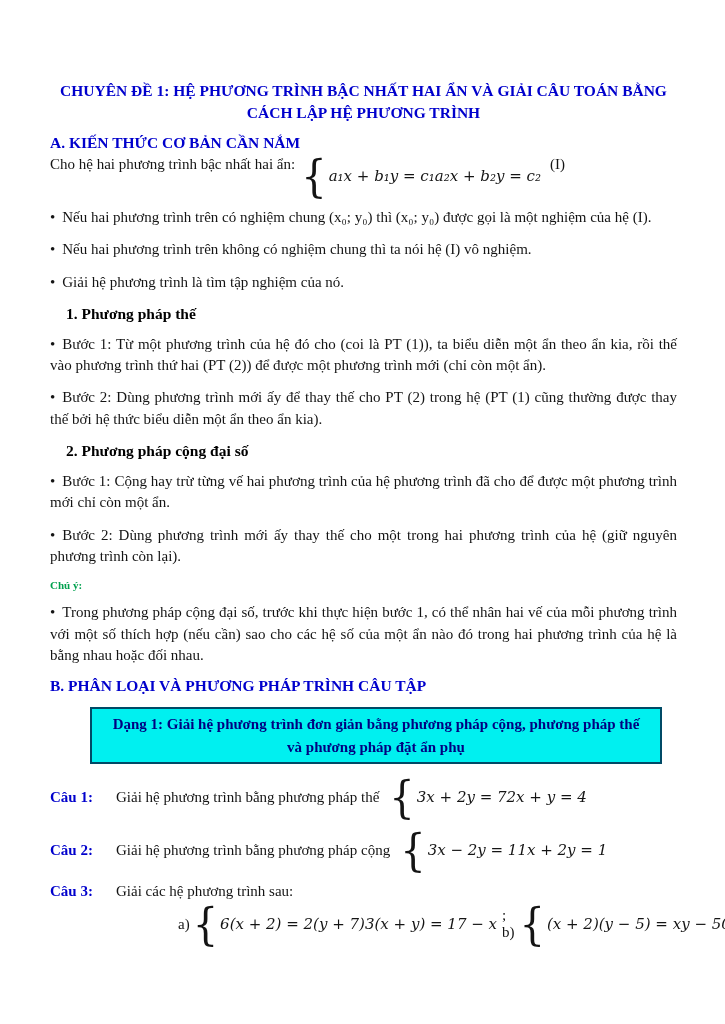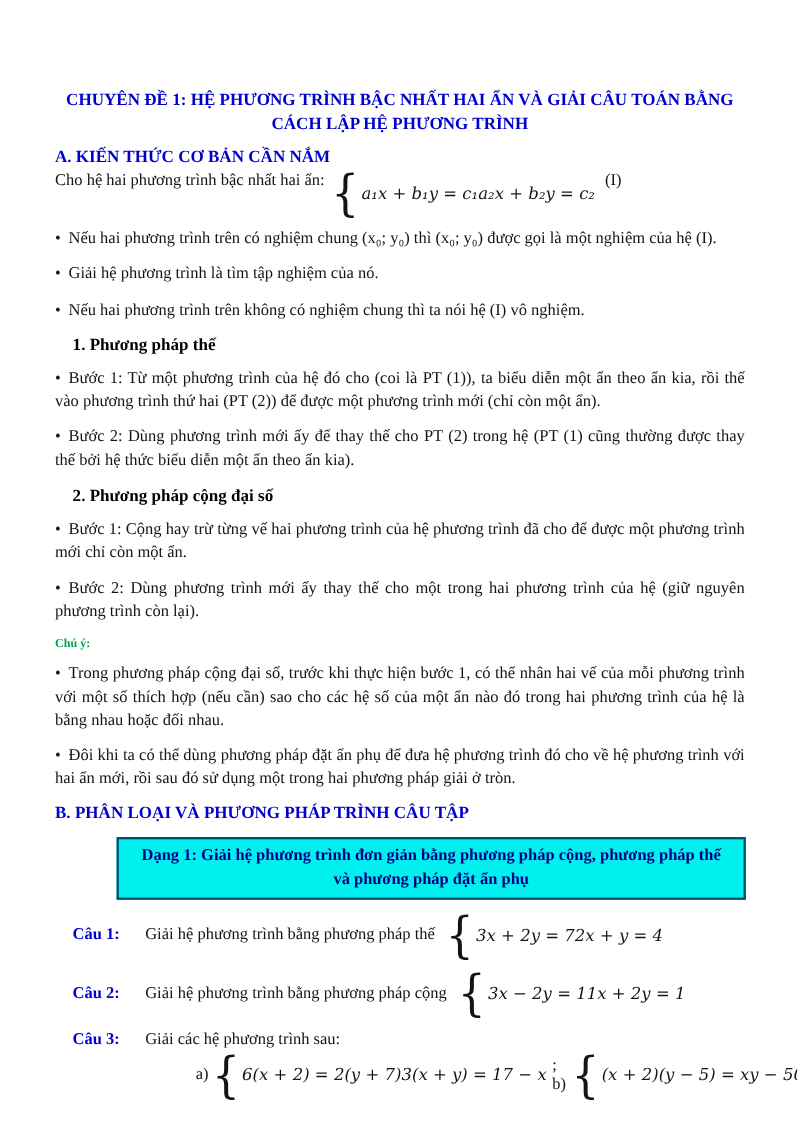--- a/index.html
+++ b/index.html
@@ -64,25 +64,25 @@
   }
   .eq-label { font-style:normal; margin-left:9px; }
   .dang-box {
     background:#00f0f0;
     border:2px solid #004a66;
     color:#000080;
     font-weight:bold;
     text-align:center;
     line-height:1.5;
     box-sizing:border-box;
-    margin:12px 0 6px 56px;
+    margin:12px 0 6px 40px;
     width:572px;
     padding:4px 16px;
   }
-  .problem { display:flex; align-items:center; margin:13px 16px; }
+  .problem { display:flex; align-items:center; margin:13px 0; }
   .plabel { color:#0000cc; font-weight:bold; flex:0 0 66px; }
   .ptext { margin-right:4px; }
   .c3-formulas { display:flex; align-items:center; margin:2px 0 0 128px; }
   .ptag { margin-right:2px; }
   .psep { margin:0 5px; }
 </style>
 </head>
 <body>
 
 <div class="page">
@@ -100,24 +100,24 @@
         <span class="eq">a₂x + b₂y = c₂</span>
       </span>
     </span>
     <span class="eq-label">(I)</span>
   </div>
 
   <div class="bullet">
     <span class="marker">•</span><span>Nếu hai phương trình trên có nghiệm chung (x₀; y₀) thì (x₀; y₀) được gọi là một nghiệm của hệ (I).</span>
   </div>
   <div class="bullet">
-    <span class="marker">•</span><span>Giải hệ phương trình là tìm tập nghiệm của nó.</span>
+    <span class="marker">•</span><span>Nếu hai phương trình trên không có nghiệm chung thì ta nói hệ (I) vô nghiệm.</span>
   </div>
   <div class="bullet">
-    <span class="marker">•</span><span>Nếu hai phương trình trên không có nghiệm chung thì ta nói hệ (I) vô nghiệm.</span>
+    <span class="marker">•</span><span>Giải hệ phương trình là tìm tập nghiệm của nó.</span>
   </div>
 
   <div class="green-heading">1. Phương pháp thế</div>
   <div class="bullet">
     <span class="marker">•</span><span>Bước 1: Từ một phương trình của hệ đó cho (coi là PT (1)), ta biểu diễn một ẩn theo ẩn kia, rồi thế vào phương trình thứ hai (PT (2)) để được một phương trình mới (chỉ còn một ẩn).</span>
   </div>
   <div class="bullet">
     <span class="marker">•</span><span>Bước 2: Dùng phương trình mới ấy để thay thế cho PT (2) trong hệ (PT (1) cũng thường được thay thế bởi hệ thức biểu diễn một ẩn theo ẩn kia).</span>
   </div>
 
@@ -125,23 +125,20 @@
   <div class="bullet">
     <span class="marker">•</span><span>Bước 1: Cộng hay trừ từng vế hai phương trình của hệ phương trình đã cho để được một phương trình mới chỉ còn một ẩn.</span>
   </div>
   <div class="bullet">
     <span class="marker">•</span><span>Bước 2: Dùng phương trình mới ấy thay thế cho một trong hai phương trình của hệ (giữ nguyên phương trình còn lại).</span>
   </div>
 
   <div class="note-heading">Chú ý:</div>
   <div class="bullet">
     <span class="marker">•</span><span>Trong phương pháp cộng đại số, trước khi thực hiện bước 1, có thể nhân hai vế của mỗi phương trình với một số thích hợp (nếu cần) sao cho các hệ số của một ẩn nào đó trong hai phương trình của hệ là bằng nhau hoặc đối nhau.</span>
-  </div>
-  <div class="bullet">
-    <span class="marker">•</span><span>Đôi khi ta có thể dùng phương pháp đặt ẩn phụ để đưa hệ phương trình đó cho về hệ phương trình với hai ẩn mới, rồi sau đó sử dụng một trong hai phương pháp giải ở tròn.</span>
   </div>
 
   <div class="sec-heading">B. PHÂN LOẠI VÀ PHƯƠNG PHÁP TRÌNH CÂU TẬP</div>
 
   <div class="dang-box">Dạng 1: Giải hệ phương trình đơn giản bằng phương pháp cộng, phương pháp thế và phương pháp đặt ẩn phụ</div>
 
   <div class="problem">
     <span class="plabel">Câu 1:</span>
     <span class="ptext">Giải hệ phương trình bằng phương pháp thế</span>
     <span class="system">

